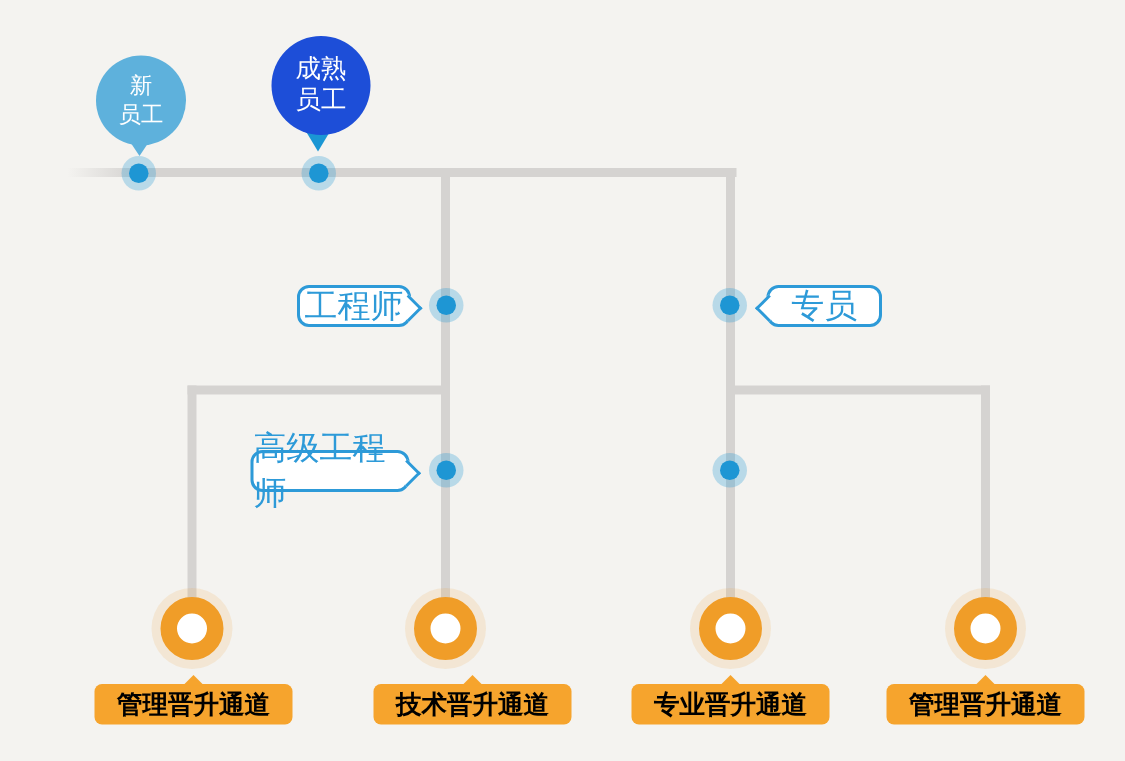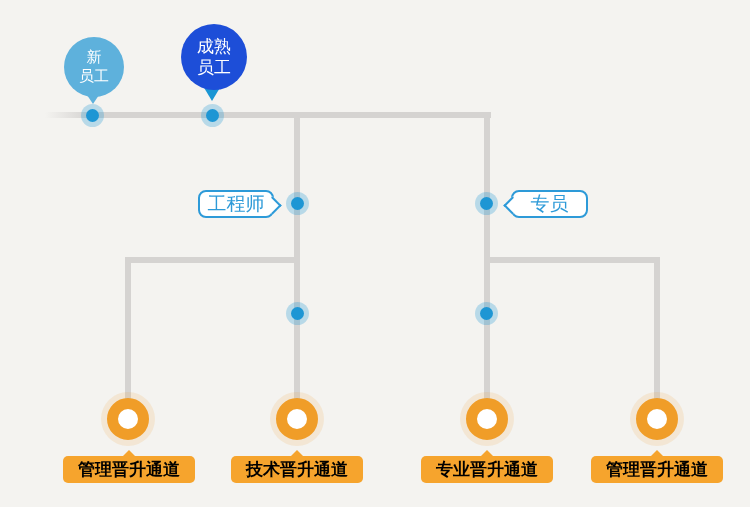--- a/index.html
+++ b/index.html
@@ -75,21 +75,21 @@
   .dot-6 { left: 480px; top: 307px; }
 
   
   .role-label {
     position: absolute;
     height: 28px;
     background: #ffffff;
     border: 2px solid #2d9ad8;
     border-radius: 8px;
     color: #2d9ad8;
-    font-size: 19px;
+    font-size: 22px;
     display: flex;
     align-items: center;
     justify-content: center;
     box-sizing: border-box;
     z-index: 5;
   }
   .role-label .chev {
     position: absolute;
     width: 11px; height: 11px;
     background: #ffffff;
@@ -138,21 +138,21 @@
   .channel-label .up-tail {
     position: absolute;
     top: -6px; left: 50%;
     margin-left: -7px;
     width: 0; height: 0;
     border-left: 7px solid transparent;
     border-right: 7px solid transparent;
     border-bottom: 7px solid #f6a42d;
   }
   .channel-1 { left: 63px; }
-  .channel-2 { left: 231px; }
+  .channel-2 { left: 249px; }
   .channel-3 { left: 421px; }
   .channel-4 { left: 591px; }
 </style>
 </head>
 <body>
 
 <div class="canvas">
 
   <div class="line h top-h fade-left"></div>
   <div class="line v v-main-left"></div>
@@ -182,20 +182,24 @@
   <div class="dot dot-6"></div>
 
   <div class="role-label role-engineer">
     <span>工程师</span>
     <span class="chev chev-right"></span>
   </div>
   <div class="role-label role-specialist">
     <span>专员</span>
     <span class="chev chev-left"></span>
   </div>
+  <div class="role-label role-senior-engineer">
+    <span>高级工程师</span>
+    <span class="chev chev-right"></span>
+  </div>
 
   <div class="donut donut-1"></div>
   <div class="donut donut-2"></div>
   <div class="donut donut-3"></div>
   <div class="donut donut-4"></div>
 
   <div class="channel-label channel-1">
     <span class="up-tail"></span>
     <span>管理晋升通道</span>
   </div>

